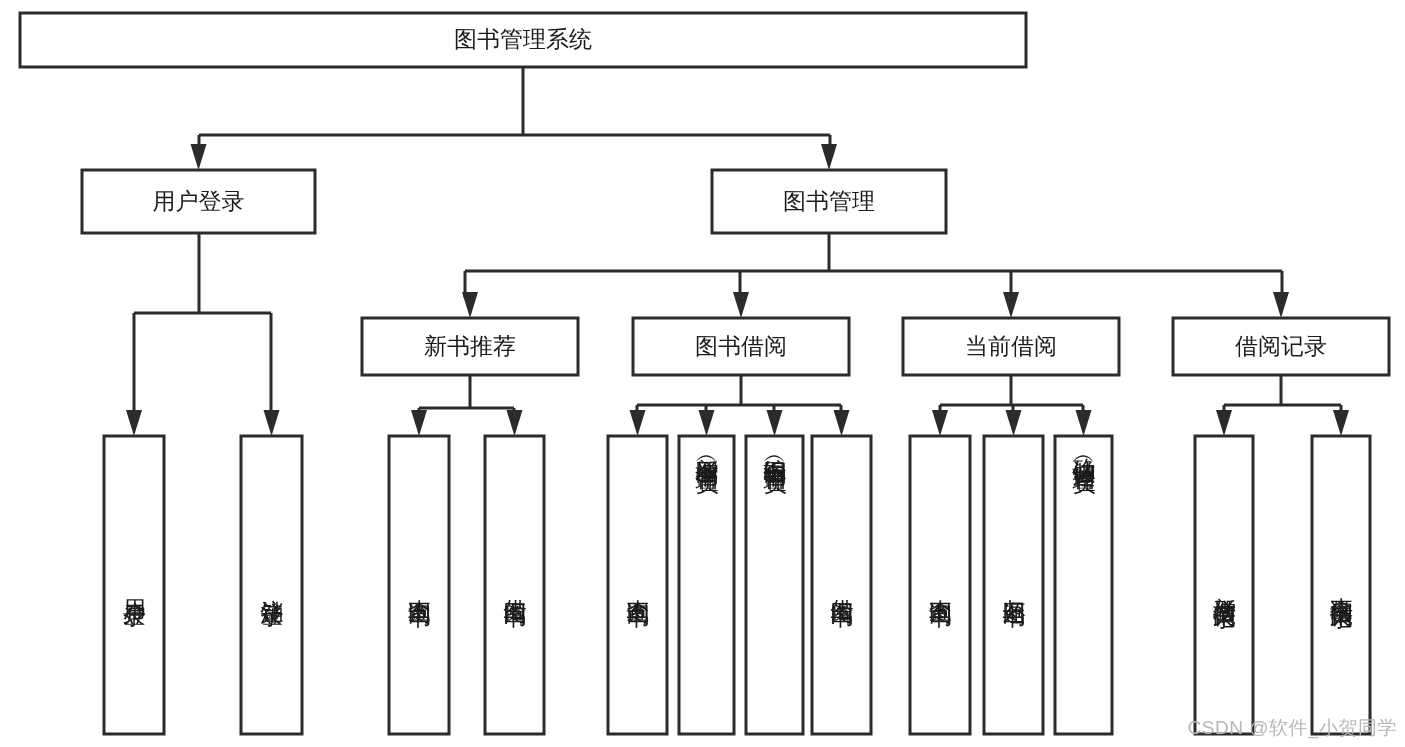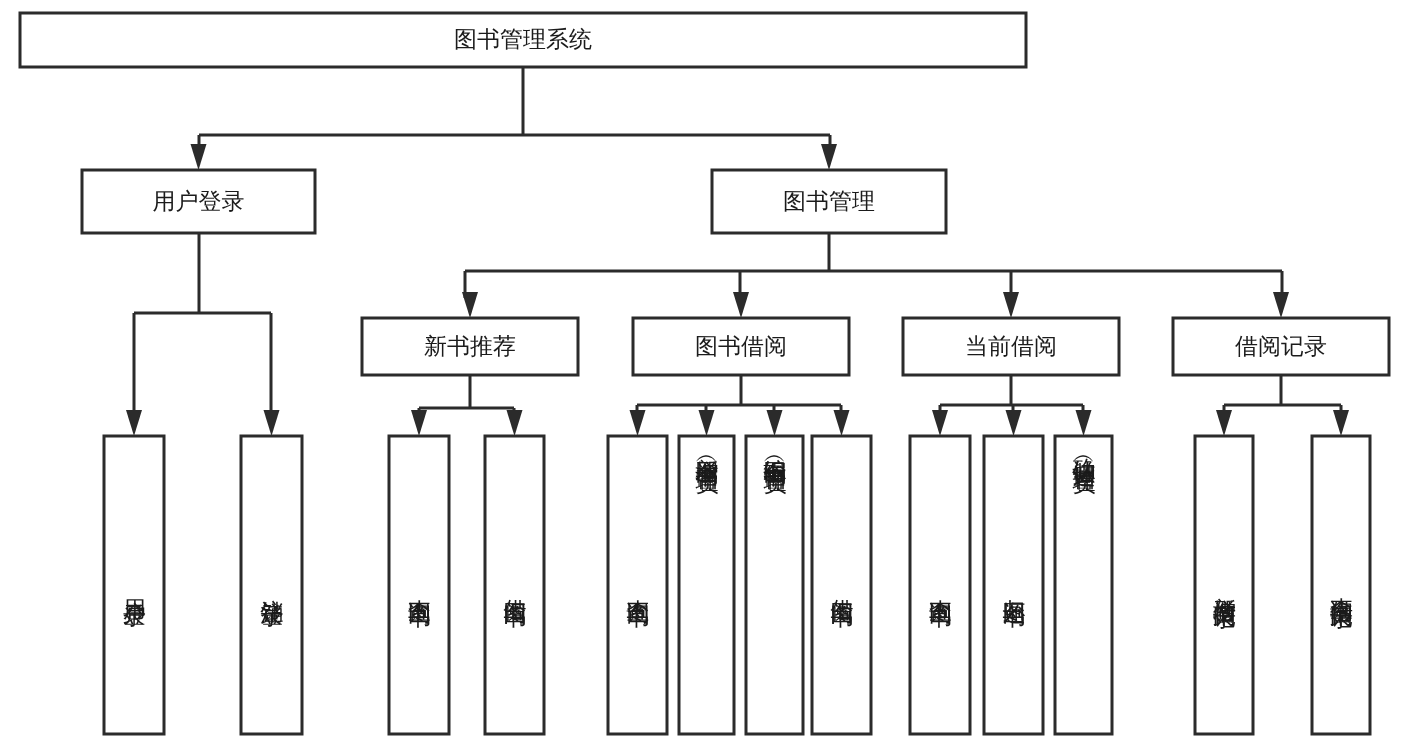--- a/index.html
+++ b/index.html
@@ -169,14 +169,15 @@
         <span>确认归还（管理员）</span>
       </div>
       <div class="node-label-v" style="left: 1195px; top: 436px; width: 58px; height: 298px; display: flex; align-items: center; justify-content: center; padding-top: 0px; box-sizing: border-box;">
         <span>新增借阅记录</span>
       </div>
       <div class="node-label-v" style="left: 1312px; top: 436px; width: 58px; height: 298px; display: flex; align-items: center; justify-content: center; padding-top: 0px; box-sizing: border-box;">
         <span>查询借阅记录</span>
       </div>
     </div>
 
+  <div class="watermark">CSDN @软件_小贺同学</div>
 
 </div>
 
 </body></html>

